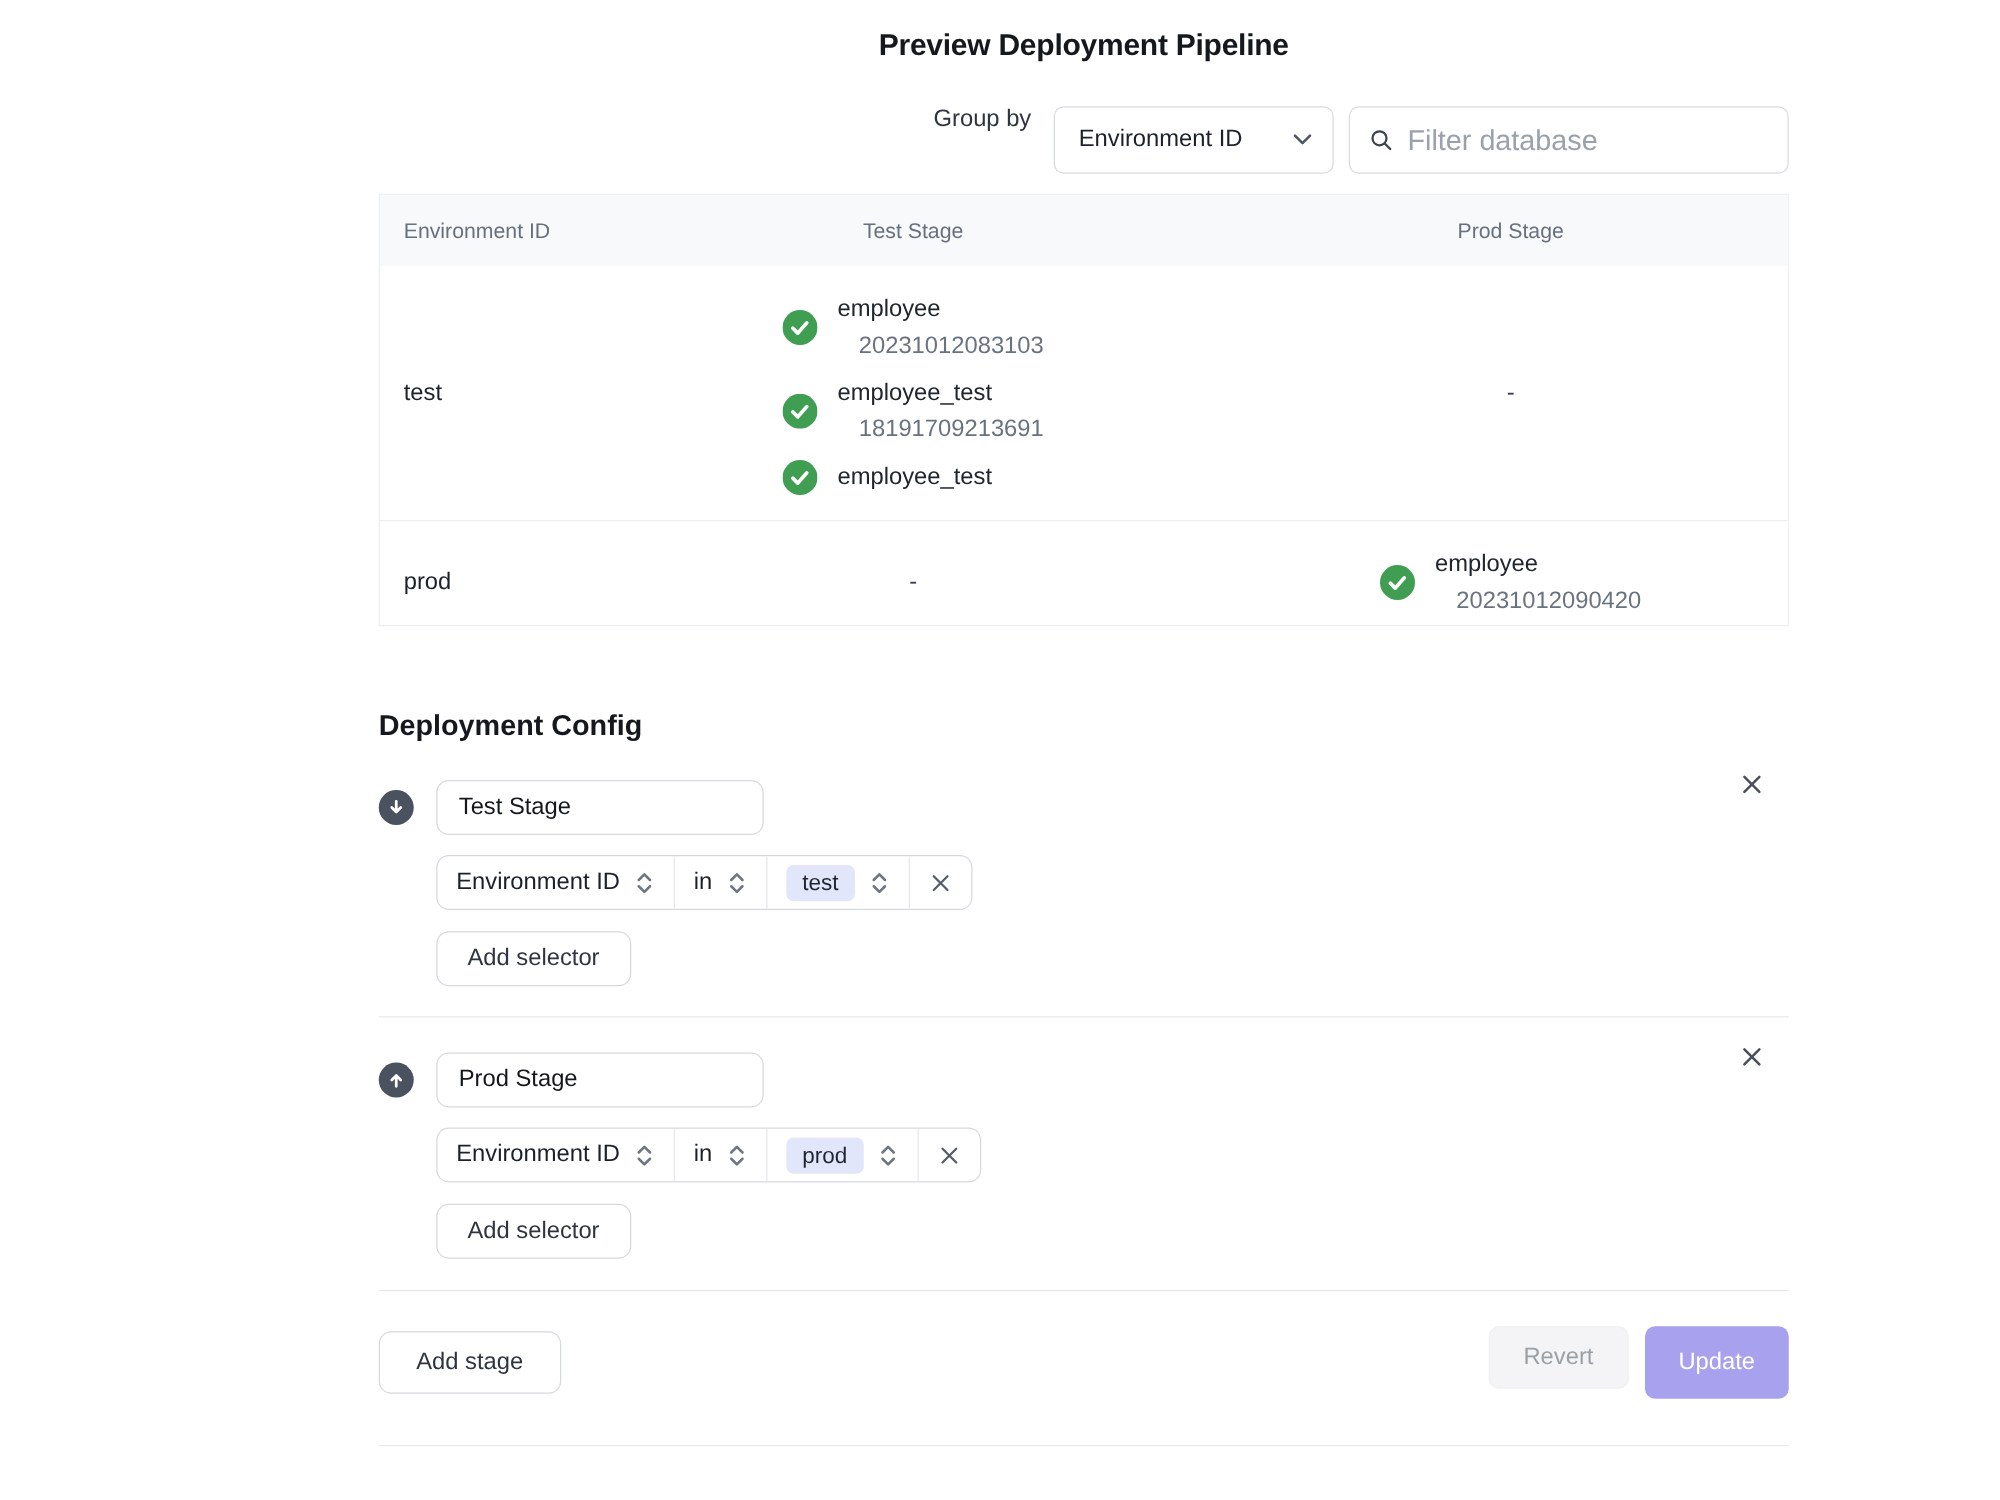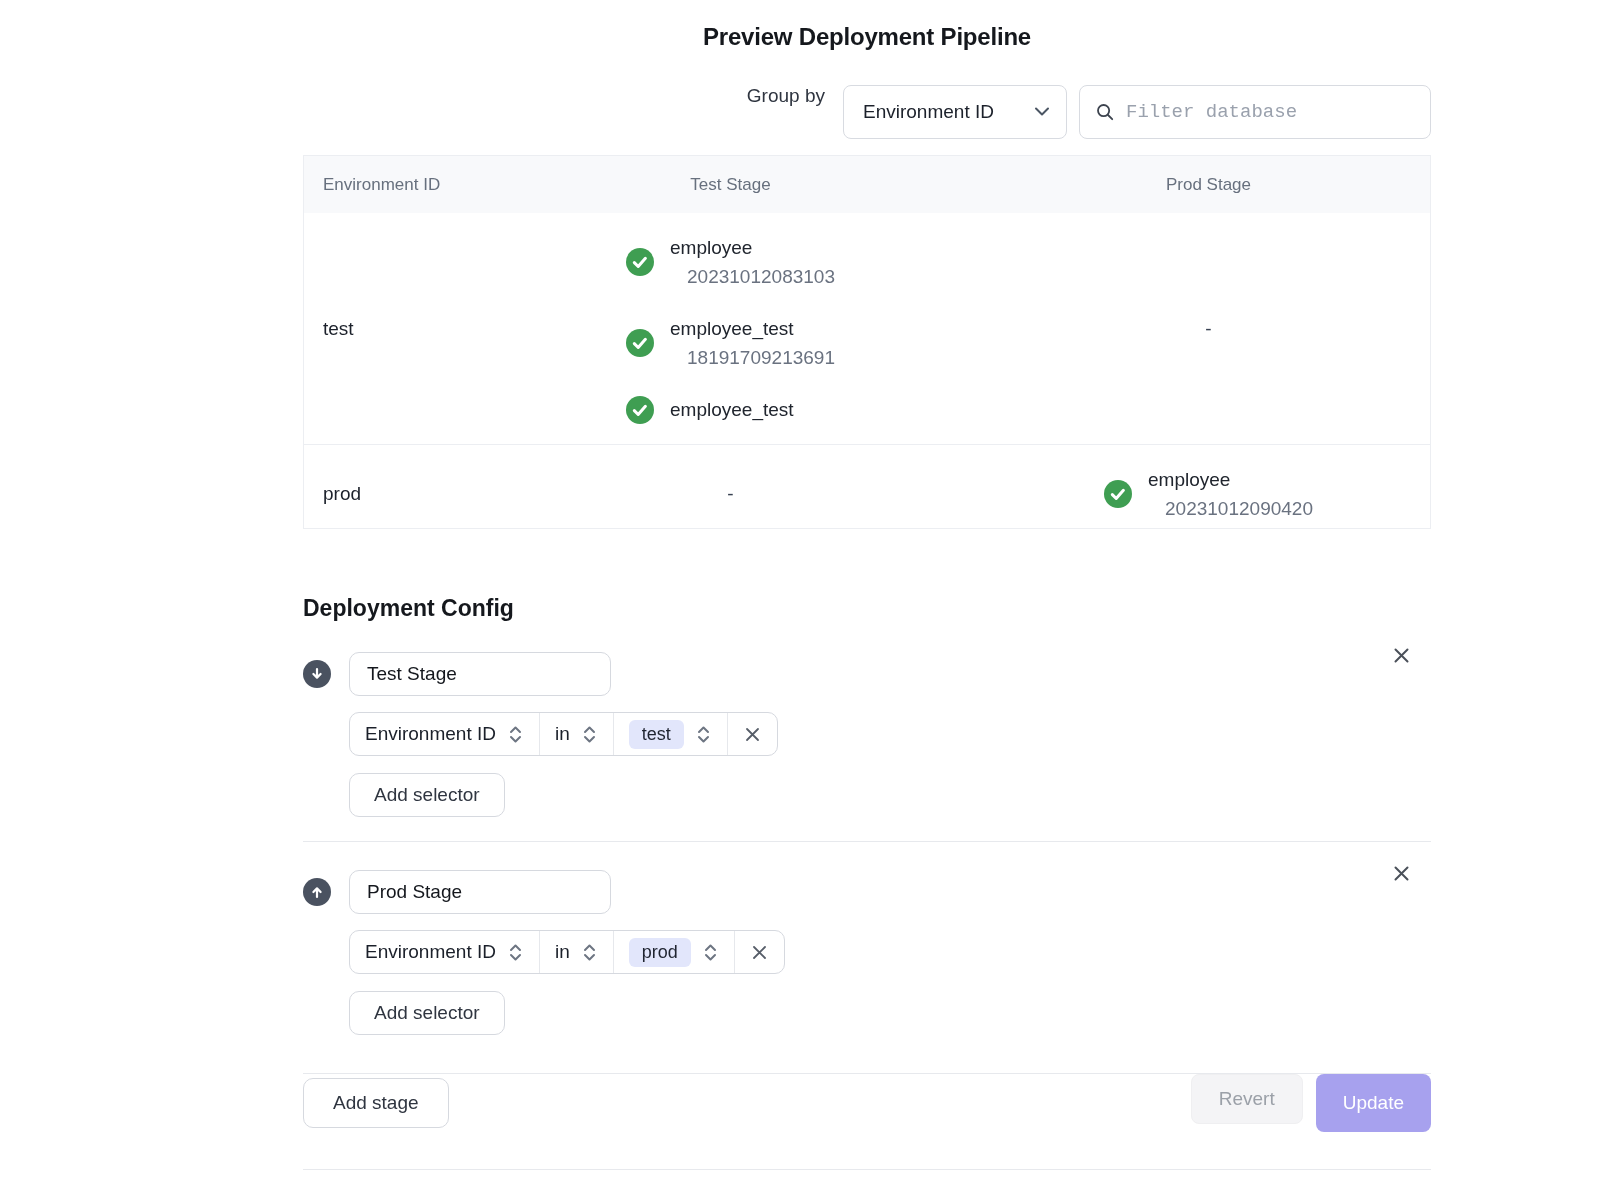--- a/index.html
+++ b/index.html
@@ -23,39 +23,39 @@
     border: 1px solid #d8dbe1; border-radius: 8px;
     display: flex; align-items: center; justify-content: space-between;
     padding: 0 16px 0 19px; font-size: 19px; color: #1c212b; cursor: pointer;
   }
   .search-box {
     margin-left: 12px; width: 352px; height: 54px;
     border: 1px solid #d8dbe1; border-radius: 8px;
     display: flex; align-items: center; padding: 0 15px; gap: 11px; background: #fff;
   }
   .search-box input {
-    border: none; outline: none; flex: 1; font-size: 19px; color: #c2410c;
-    font-family: Liberation Mono, monospace; background: transparent;
+    border: none; outline: none; flex: 1; font-size: 23px; color: #c2410c;
+    font-family: Liberation Sans, sans-serif; background: transparent;
   }
   .search-box input::placeholder { color: #9aa1ad; }
 
   
   .pipeline-table { margin-top: 16px; border: 1px solid #eceef2; }
   .t-head, .t-row { display: grid; grid-template-columns: 170px 513px auto; }
   .t-head {
     background: #f8f9fb; height: 57px; align-items: center;
     font-size: 17px; font-weight: 500; color: #67707e;
   }
   .t-row { background: #fff; align-items: center; font-size: 19px; }
   .t-row + .t-row { border-top: 1px solid #eceef2; }
   .t-head .th:first-child, .t-row .td:first-child { padding-left: 19px; text-align: left; }
   .th, .td { text-align: center; }
   .row-test { min-height: 200px; }
   .row-prod { height: 84px; }
-  .db-list { width: fit-content; margin: 0 auto; display: flex; flex-direction: column; gap: 23px; padding: 20px 0; }
+  .db-list { width: fit-content; margin: 0 auto; display: flex; flex-direction: column; gap: 9px; padding: 20px 0; }
   .db-item { display: flex; align-items: center; gap: 16px; text-align: left; }
   .db-text .db-name { font-size: 19px; color: #20252e; line-height: 29px; }
   .db-text .db-version { font-size: 19px; color: #6a7280; line-height: 29px; margin-left: 17px; }
   .dash { color: #374151; }
 
   
   .config-title { margin-top: 66px; font-size: 23px; font-weight: 700; color: #15181d; }
   .stage { position: relative; padding: 30px 0 24px 0; }
   .stage + .stage { border-top: 1px solid #e7e9ed; padding-top: 28px; }
   .stage-head { display: flex; align-items: center; gap: 18px; }
@@ -86,22 +86,22 @@
     background: #e2e6fb; border-radius: 6px; padding: 4px 13px;
     font-size: 18px; color: #1f2430;
   }
   .seg-x { padding: 0 16px; background: none; border: none; border-left: 1px solid #e6e8ec; cursor: pointer; display: flex; align-items: center; }
   .btn {
     font-family: "Liberation Sans", sans-serif; font-size: 19px; cursor: pointer;
     background: #fff; border: 1px solid #d6d9df; color: #2f3540;
   }
   .add-selector-btn { margin-top: 17px; height: 44px; padding: 0 24px; border-radius: 10px; }
   .config-footer {
-    border-top: 1px solid #e7e9ed; margin-top: 14px;
-    display: flex; align-items: center; justify-content: space-between;
+    border-top: 1px solid #e7e9ed; margin-top: 1px;
+    padding-top: 28px; display: flex; align-items: center; justify-content: space-between;
   }
   .add-stage-btn { height: 50px; padding: 0 29px; border-radius: 10px; }
   .footer-right { display: flex; gap: 13px; justify-content: flex-end; }
   .revert-btn {
     height: 50px; padding: 0 27px; border-radius: 8px; border: 1px solid #efeff1;
     background: #f4f4f6; color: #9ba0a8; font-size: 19px; cursor: default;
     font-family: "Liberation Sans", sans-serif;
   }
   .update-btn {
     height: 58px; padding: 0 27px; border-radius: 8px; border: none;

